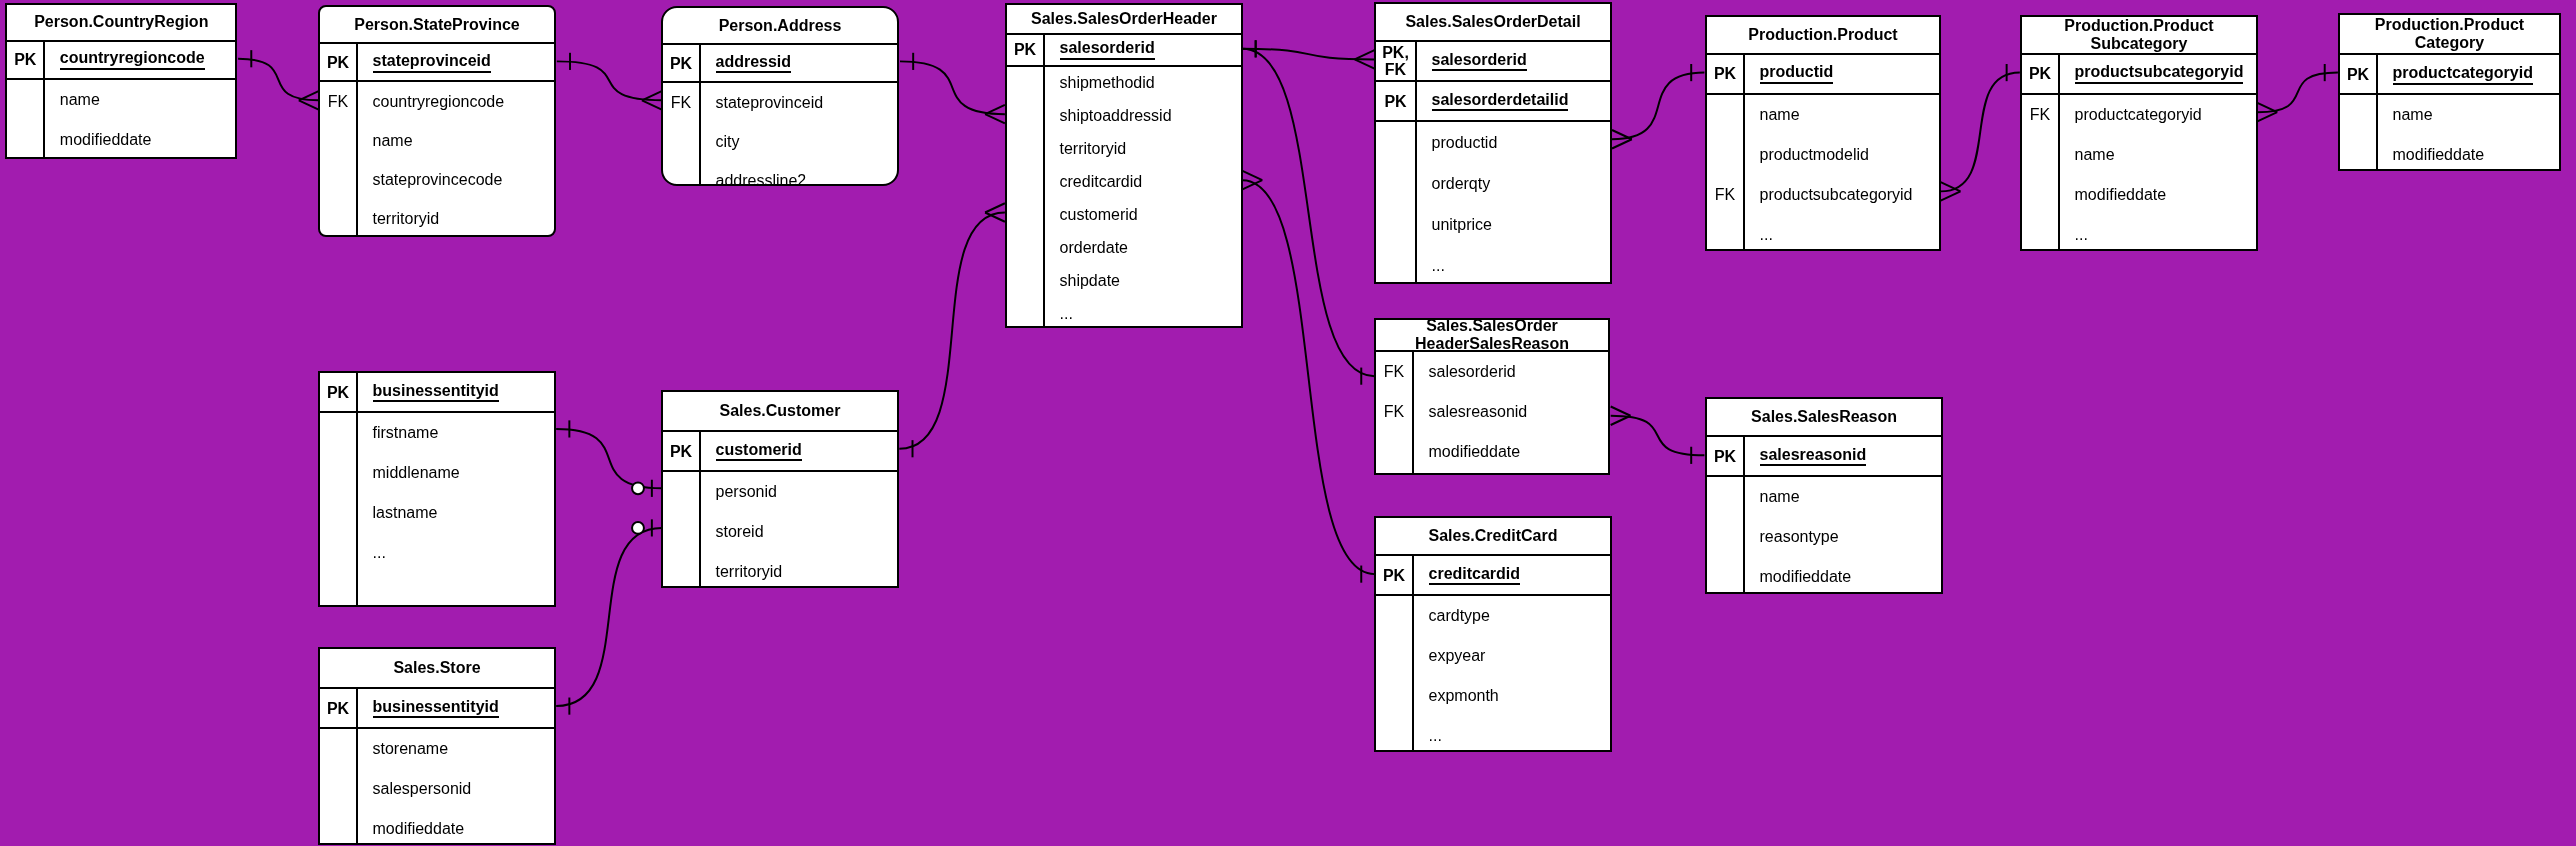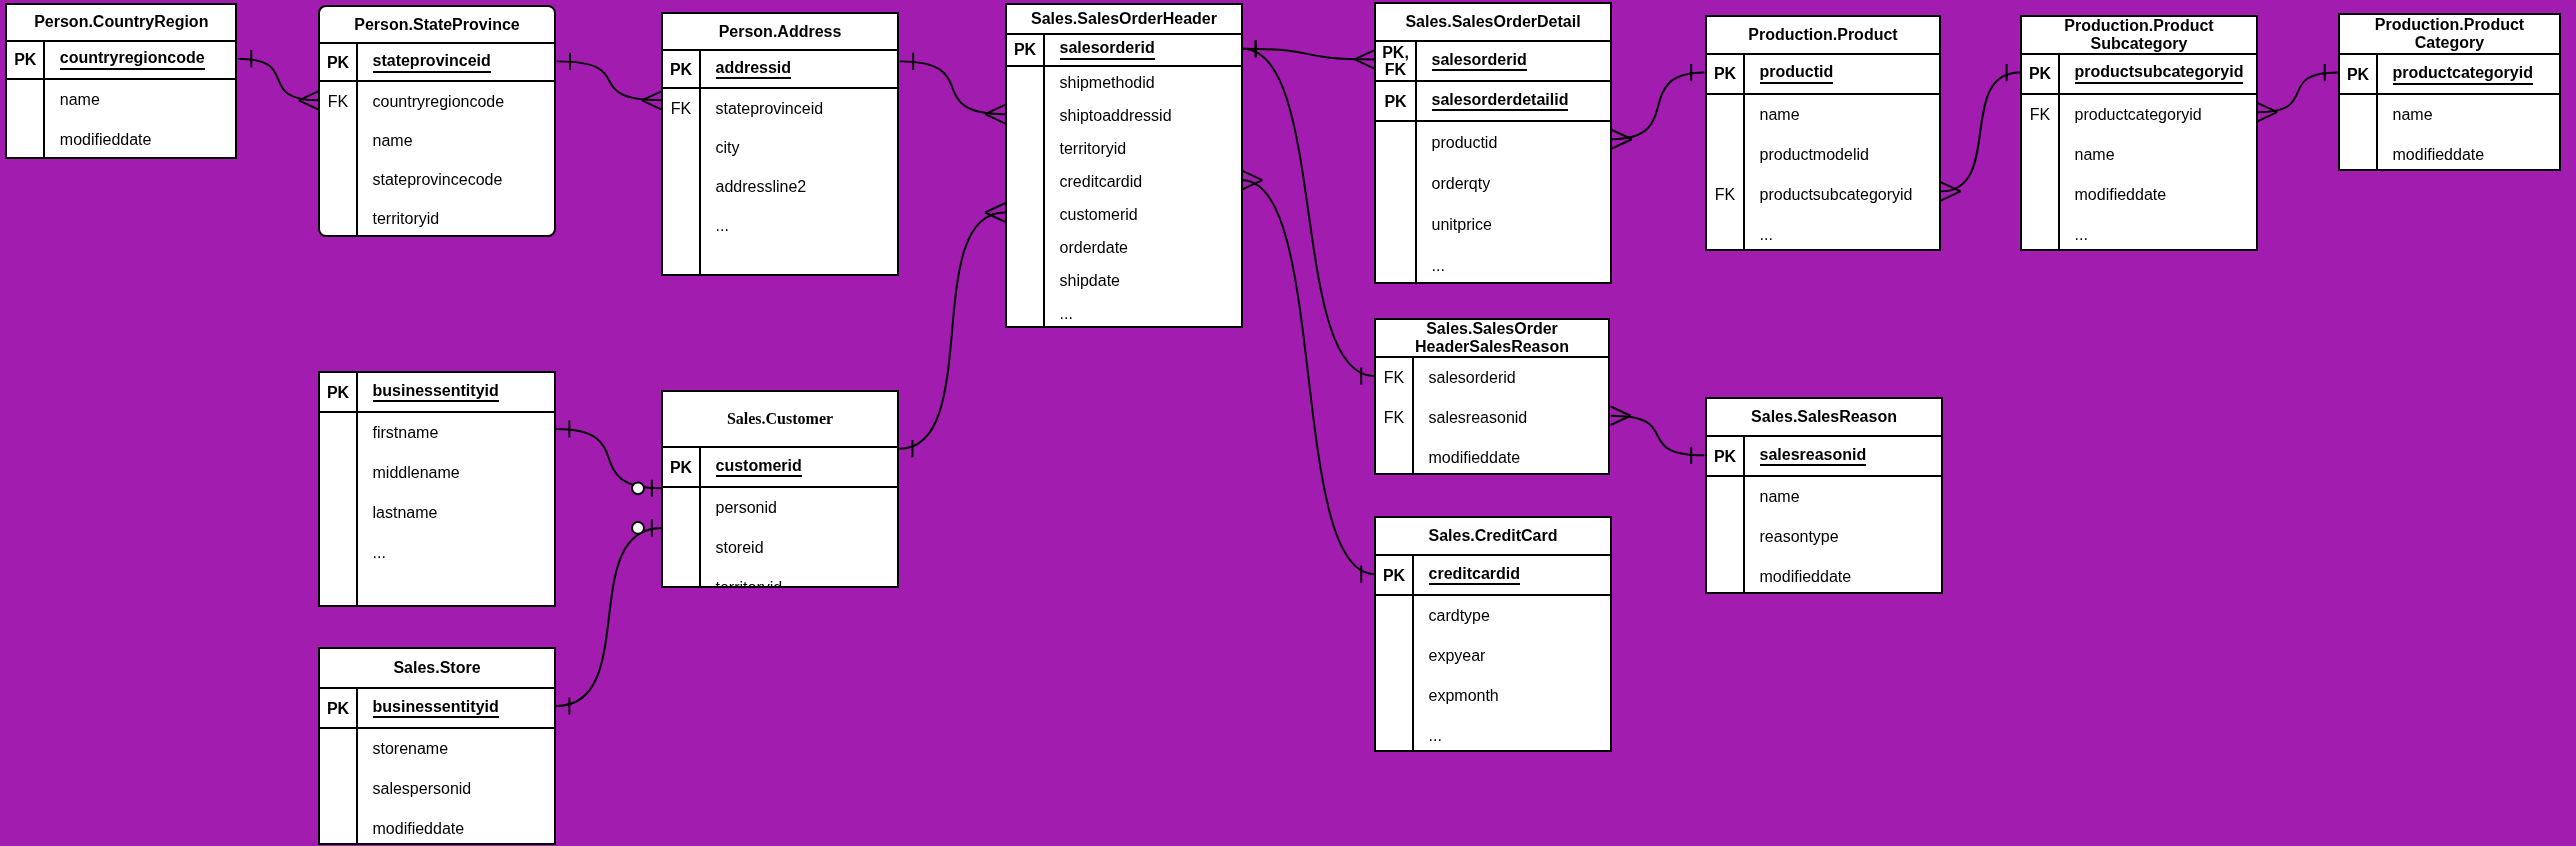--- a/index.html
+++ b/index.html
@@ -174,21 +174,21 @@
           </div>
           <div class="fcell2" style="height: 39px;">
             <span class="aname">stateprovincecode</span>
           </div>
           <div class="fcell2" style="height: 39px;">
             <span class="aname">territoryid</span>
           </div>
         </div>
       </div>
     </div>
-    <div class="tbl" style="left: 661px; top: 12px; width: 238px; height: 264px;">
+    <div class="tbl" style="left: 661px; top: 6px; width: 238px; height: 180px; border-radius: 16px;">
       <div class="ttl" style="height: 37px;">
         <span>Person.Address</span>
       </div>
       <div class="krow" style="height: 38px;">
         <div class="labcell" style="width: 38px;">
           <span>PK</span>
         </div>
         <div class="fcell">
           <span class="pkname">addressid</span>
         </div>
@@ -496,21 +496,21 @@
           <div class="fcell2" style="height: 40px;">
             <span class="aname">lastname</span>
           </div>
           <div class="fcell2" style="height: 40px;">
             <span class="aname">...</span>
           </div>
         </div>
       </div>
     </div>
     <div class="tbl" style="left: 661px; top: 390px; width: 238px; height: 198px;">
-      <div class="ttl" style="height: 56px; font-family: Liberation Serif, serif;">
+      <div class="ttl" style="height: 40px;">
         <span>Sales.Customer</span>
       </div>
       <div class="krow" style="height: 40px;">
         <div class="labcell" style="width: 38px;">
           <span>PK</span>
         </div>
         <div class="fcell">
           <span class="pkname">customerid</span>
         </div>
       </div>
@@ -533,21 +533,21 @@
           <div class="fcell2" style="height: 40px;">
             <span class="aname">storeid</span>
           </div>
           <div class="fcell2" style="height: 40px;">
             <span class="aname">territoryid</span>
           </div>
         </div>
       </div>
     </div>
     <div class="tbl" style="left: 1374px; top: 318px; width: 236px; height: 157px;">
-      <div class="ttl" style="height: 38px; justify-content: space-between;">
+      <div class="ttl" style="height: 32px;">
         <span>Sales.SalesOrder</span>
         <span>HeaderSalesReason</span>
       </div>
       <div class="attrs">
         <div class="labcol" style="width: 38px;">
           <div class="labcell2" style="height: 40px;">
             <span>FK</span>
           </div>
           <div class="labcell2" style="height: 40px;">
             <span>FK</span>

